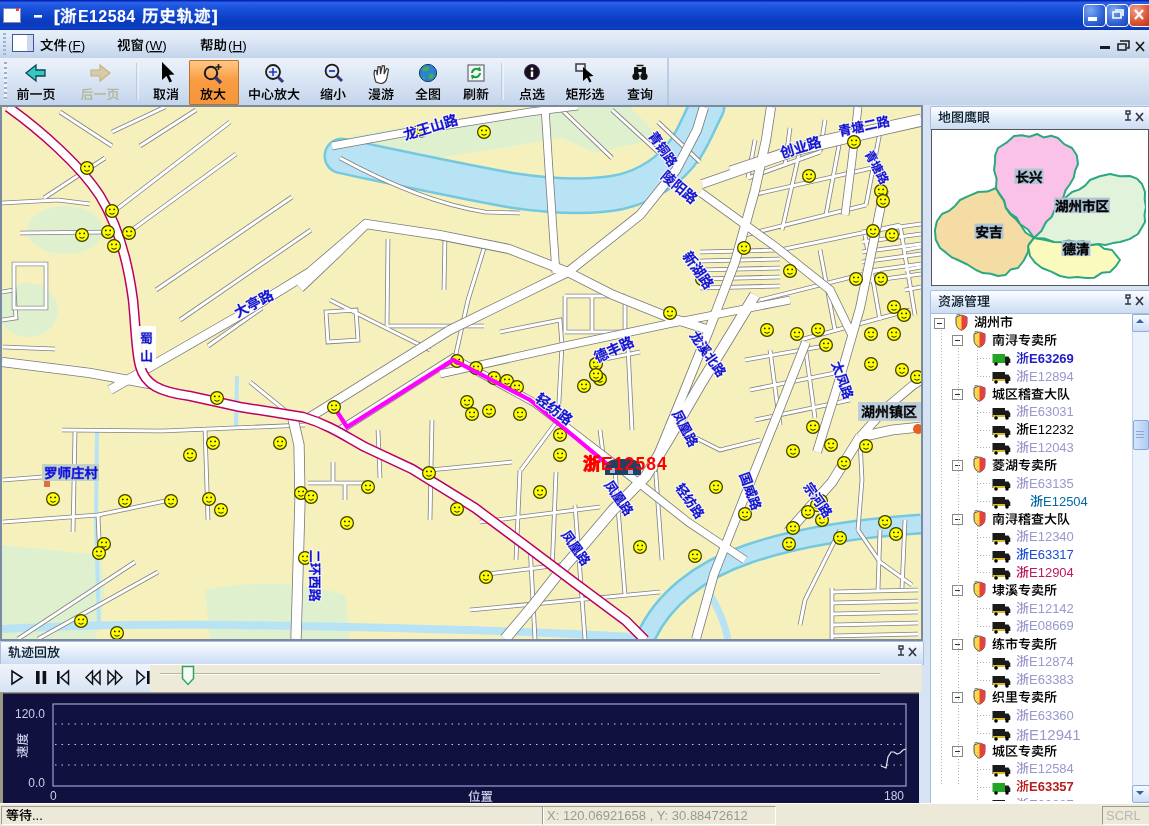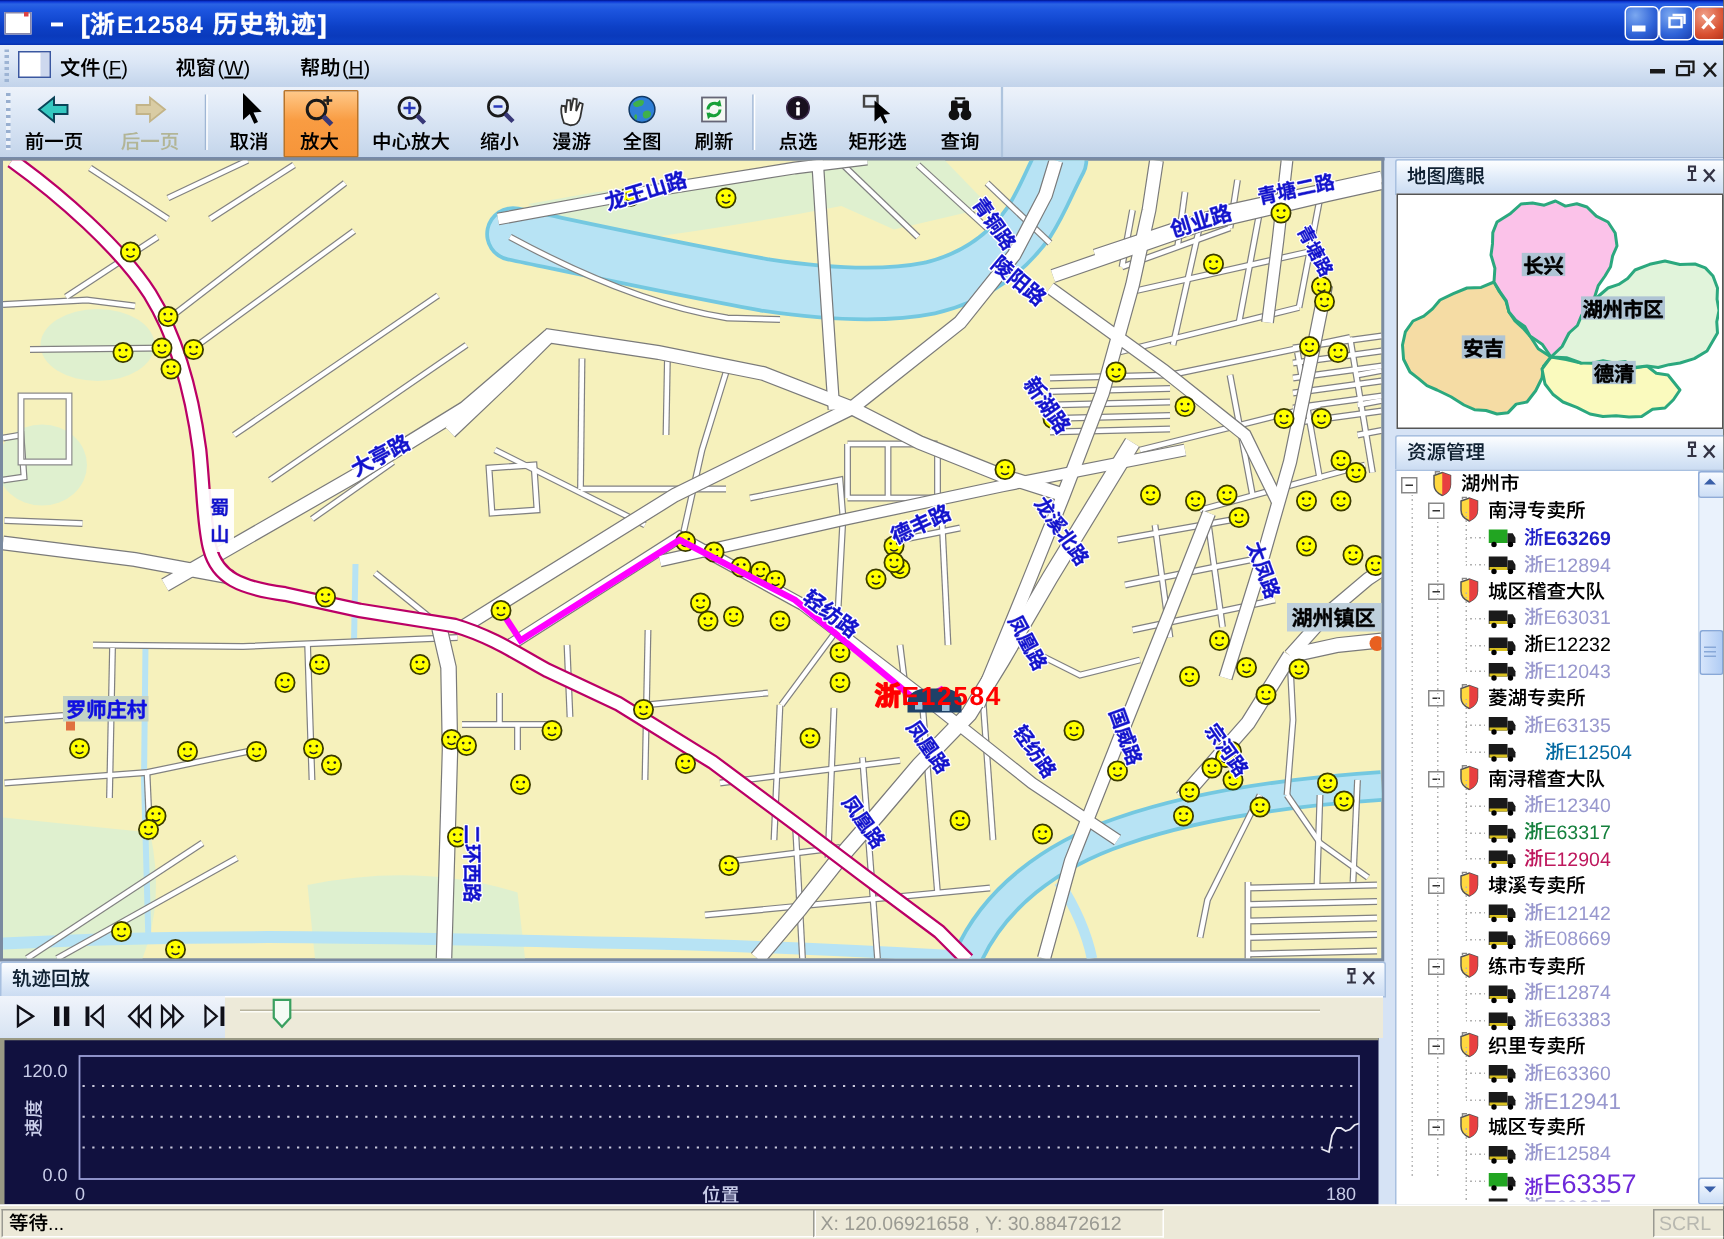--- a/index.html
+++ b/index.html
@@ -1475,21 +1475,21 @@
       <div class="abs" style="left:1016px;top:529.2px;font-size:13px;color:#9898CE;white-space:nowrap"><svg class="c" style="width:13px;height:13px" viewBox="0 -830 1000 1000">
           <use href="#g6D59"></use>
         </svg>E12340</div>
       <div class="abs" style="left:992px;top:546.55px;"><svg width="19" height="14" viewBox="0 0 19 14" style="vertical-align:-2px">
           <rect x="0.5" y="2" width="12.5" height="9" fill="#1a1a1a"></rect>
           <rect x="1" y="9" width="12" height="2" fill="#D8C020"></rect>
           <path d="M13 4.5 h3.5 l1.8 3 v3.5 h-5.3 z" fill="#1a1a1a"></path>
           <circle cx="4" cy="12" r="1.8" fill="#000"></circle>
           <circle cx="15" cy="12" r="1.8" fill="#000"></circle>
         </svg></div>
-      <div class="abs" style="left:1016px;top:547.05px;font-size:13px;color:#15803d;white-space:nowrap"><svg class="c" style="width:13px;height:13px" viewBox="0 -830 1000 1000">
+      <div class="abs" style="left:1016px;top:547.05px;font-size:13px;color:#1d4ed8;white-space:nowrap"><svg class="c" style="width:13px;height:13px" viewBox="0 -830 1000 1000">
           <use href="#g6D59"></use>
         </svg>E63317</div>
       <div class="abs" style="left:992px;top:564.4px;"><svg width="19" height="14" viewBox="0 0 19 14" style="vertical-align:-2px">
           <rect x="0.5" y="2" width="12.5" height="9" fill="#1a1a1a"></rect>
           <rect x="1" y="9" width="12" height="2" fill="#D8C020"></rect>
           <path d="M13 4.5 h3.5 l1.8 3 v3.5 h-5.3 z" fill="#1a1a1a"></path>
           <circle cx="4" cy="12" r="1.8" fill="#000"></circle>
           <circle cx="15" cy="12" r="1.8" fill="#000"></circle>
         </svg></div>
       <div class="abs" style="left:1016px;top:564.9px;font-size:13px;color:#be185d;white-space:nowrap"><svg class="c" style="width:13px;height:13px" viewBox="0 -830 1000 1000">
@@ -1636,21 +1636,21 @@
         </svg></div>
       <div class="abs" style="left:1016px;top:761.25px;font-size:13px;color:#9898CE;white-space:nowrap"><svg class="c" style="width:13px;height:13px" viewBox="0 -830 1000 1000">
           <use href="#g6D59"></use>
         </svg>E12584</div>
       <div class="abs" style="left:992px;top:778.6px;"><svg width="19" height="14" viewBox="0 0 19 14" style="vertical-align:-2px">
           <rect x="0.5" y="2" width="12.5" height="9" fill="#22A522"></rect>
           <path d="M13 4.5 h3.5 l1.8 3 v3.5 h-5.3 z" fill="#1a1a1a"></path>
           <circle cx="4" cy="12" r="1.8" fill="#000"></circle>
           <circle cx="15" cy="12" r="1.8" fill="#000"></circle>
         </svg></div>
-      <div class="abs" style="left:1016px;top:779.1px;font-size:18px;color:#6d28d9;font-weight:normal;white-space:nowrap"><svg class="c" style="width:13px;height:13px" viewBox="0 -830 1000 1000">
+      <div class="abs" style="left:1016px;top:779.1px;font-size:13px;color:#b91c1c;font-weight:bold;white-space:nowrap"><svg class="c" style="width:13px;height:13px" viewBox="0 -830 1000 1000">
           <use href="#g6D59"></use>
         </svg>E63357</div>
       <div class="abs" style="left:992px;top:796.45px;"><svg width="19" height="14" viewBox="0 0 19 14" style="vertical-align:-2px">
           <rect x="0.5" y="2" width="12.5" height="9" fill="#1a1a1a"></rect>
           <rect x="1" y="9" width="12" height="2" fill="#D8C020"></rect>
           <path d="M13 4.5 h3.5 l1.8 3 v3.5 h-5.3 z" fill="#1a1a1a"></path>
           <circle cx="4" cy="12" r="1.8" fill="#000"></circle>
           <circle cx="15" cy="12" r="1.8" fill="#000"></circle>
         </svg></div>
       <div class="abs" style="left:1016px;top:796.95px;font-size:13px;color:#9898CE;white-space:nowrap"><svg class="c" style="width:13px;height:13px" viewBox="0 -830 1000 1000">

